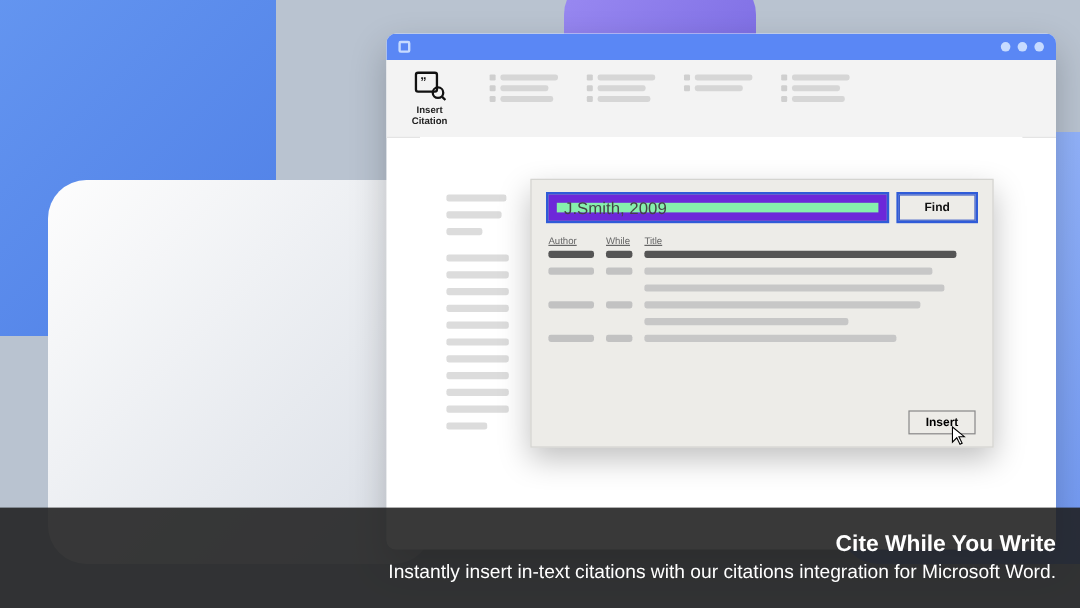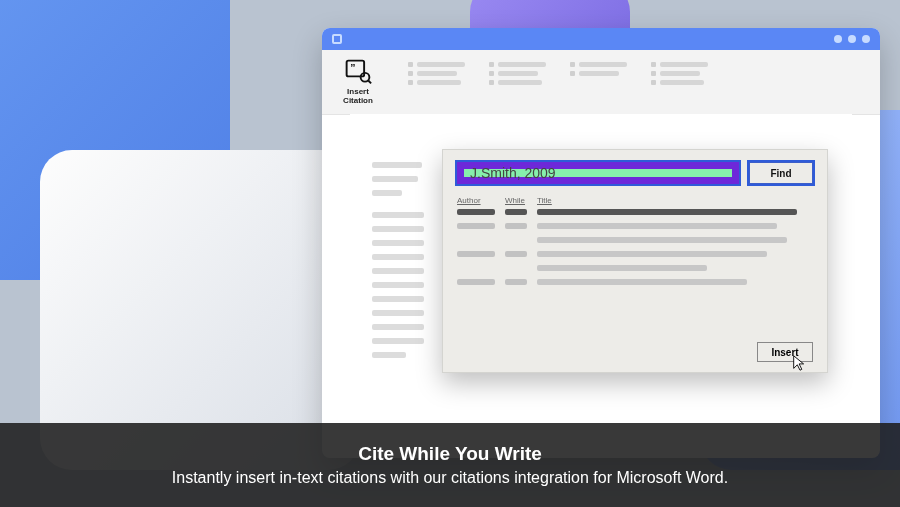--- a/index.html
+++ b/index.html
@@ -43,21 +43,21 @@
   .row { display: flex; gap: 10px; align-items: center; }
   .cell-a { width: 38px; height: 6px; background: #c2c2c2; border-radius: 2px; }
   .cell-y { width: 22px; height: 6px; background: #c2c2c2; border-radius: 2px; }
   .cell-t { flex: 1; height: 6px; background: #c7c7c7; border-radius: 2px; }
   .row.sel .cell-a, .row.sel .cell-y, .row.sel .cell-t { background: #555; }
   .panel-footer { position: absolute; bottom: 10px; right: 14px; display: flex; align-items: center; gap: 4px; }
   .insert-btn { width: 56px; height: 20px; background: #edece8; border: 1px solid #888; font-size: 10px; font-weight: 700; display: flex; align-items: center; justify-content: center; cursor: pointer; }
   .cursor-icon { position: absolute; right: 4px; bottom: -10px; }
 
   
-  .caption { position: absolute; left: 0; right: 0; bottom: 0; height: 84px; background: rgba(30,30,30,.88); color: #fff; display: flex; flex-direction: column; align-items: center; justify-content: center; padding: 8px 20px; }
+  .caption { position: absolute; left: 0; right: 0; bottom: 0; height: 84px; background: rgba(30,30,30,.88); color: #fff; display: flex; flex-direction: column; align-items: flex-end; justify-content: center; padding: 8px 20px; }
   .caption-title { font-size: 19px; font-weight: 700; margin-bottom: 4px; }
   .caption-sub { font-size: 16px; font-weight: 300; }
 </style>
 </head>
 <body>
 
 <div class="stage">
   <div class="shape blue-left"></div>
   <div class="shape white-mid"></div>
   <div class="shape blue-right"></div>

